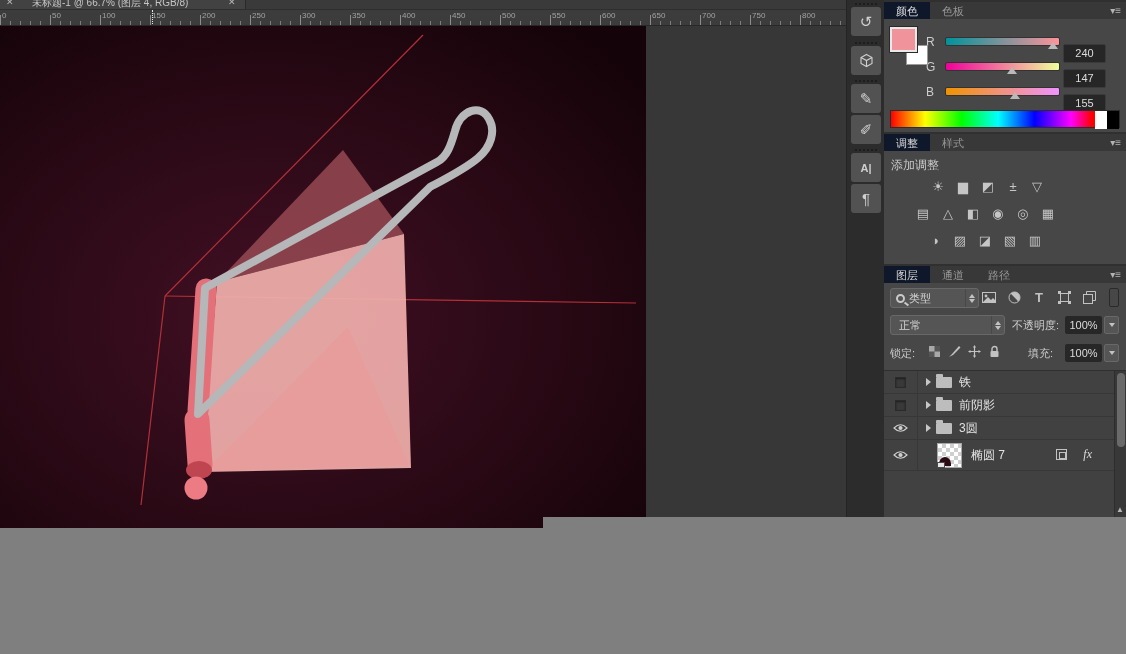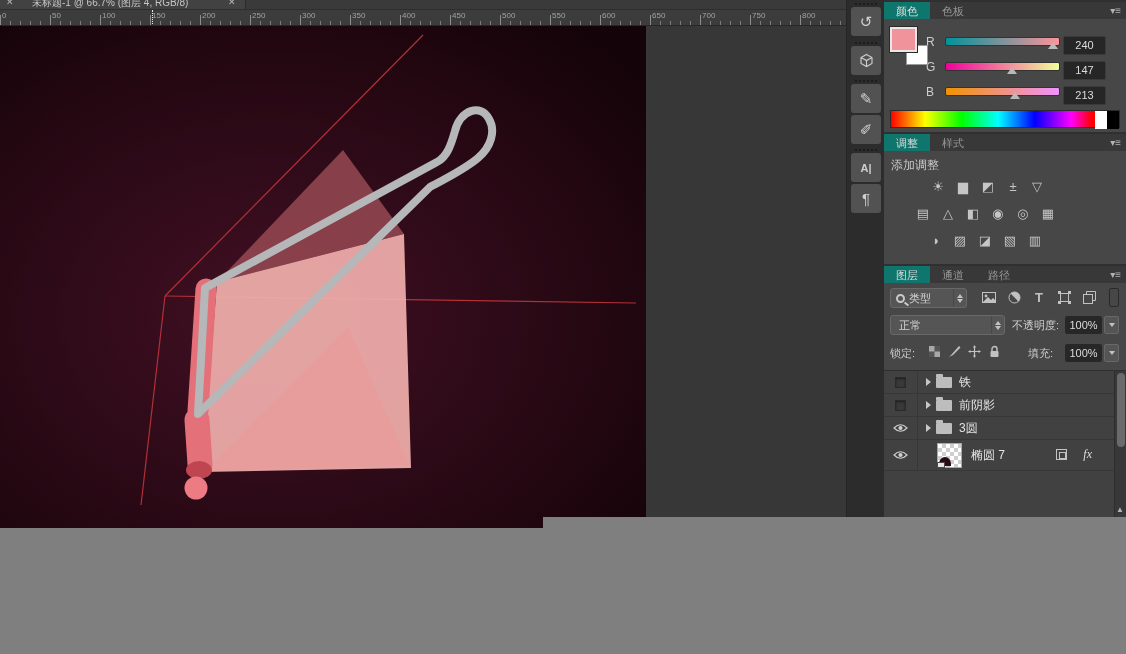--- a/index.html
+++ b/index.html
@@ -30,30 +30,30 @@
   .dock { position:absolute; left:846px; top:0; width:38px; height:517px; background:#2c2c2c; border-left:1px solid #242424; }
   .grip { position:absolute; left:8px; width:22px; height:0; border-top:2px dotted #1d1d1d; }
   .tile { position:absolute; left:4px; width:30px; height:29px; background:#525252; border-radius:3px;
           display:flex; align-items:center; justify-content:center; color:#cfcfcf; font-size:15px; cursor:pointer; }
   .tile .small { font-size:11px; font-weight:bold; letter-spacing:0; }
   
   .panels { position:absolute; left:884px; top:0; width:242px; height:517px; background:#303030; }
   .panel { position:absolute; left:0; width:242px; background:#474747; }
   .ptabs { position:relative; height:17px; background:#383838; display:flex; }
   .ptab { padding:2px 12px 0; font-size:11px; color:#979797; cursor:pointer; height:17px; }
-  .ptab.active { background:#0f766e; color:#d9d9d9; }
+  .ptab.active { background:#0f172a; color:#d9d9d9; }
   .pmenu { position:absolute; right:5px; top:3px; color:#b3b3b3; font-size:10px; cursor:pointer; }
   
   .swatch-fg { position:absolute; left:6px; top:25px; width:27px; height:25px; border:2px solid #e8e8e8; outline:1px solid #2a2a2a; z-index:2; cursor:pointer; }
   .swatch-bg { position:absolute; left:22px; top:43px; width:22px; height:20px; background:#fff; border:1px solid #9a9a9a; z-index:1; cursor:pointer; }
   .chan { position:absolute; left:0; width:242px; height:20px; }
   .chan .cl { position:absolute; left:42px; top:3px; color:#cccccc; font-size:12px; }
   .chan .track { position:absolute; left:61px; top:5px; width:115px; height:9px; border-radius:2px; border:1px solid #333; cursor:pointer; }
   .chan .handle { position:absolute; top:10px; width:0; height:0; border-left:5px solid transparent; border-right:5px solid transparent; border-bottom:7px solid #b9b9b9; cursor:pointer; }
-  .chan .val { position:absolute; left:179px; top:4px; width:43px; height:19px; background:#262626; border:1px solid #3a3a3a; border-radius:2px; color:#dcdcdc; font-size:11px; text-align:center; line-height:17px; cursor:text; }
+  .chan .val { position:absolute; left:179px; top:12px; width:43px; height:19px; background:#262626; border:1px solid #3a3a3a; border-radius:2px; color:#dcdcdc; font-size:11px; text-align:center; line-height:17px; cursor:text; }
   .spectrum { position:absolute; left:6px; top:108px; width:230px; height:18px; border:1px solid #2c2c2c; cursor:crosshair;
     background:linear-gradient(to right,#ff0000 0%,#ffff00 15%,#00ff00 31%,#00ffff 47%,#0000ff 63%,#ff00ff 79%,#ff0000 88%, #ff0000 88%); }
   .spec-white { position:absolute; right:12px; top:0; width:12px; height:18px; background:#fff; }
   .spec-black { position:absolute; right:0; top:0; width:12px; height:18px; background:#000; }
   
   .adj-hint { position:absolute; left:7px; top:23px; color:#c9c9c9; font-size:12px; }
   .adj-ico { position:absolute; width:20px; height:17px; display:flex; align-items:center; justify-content:center;
              color:#c6c6c6; font-size:13px; cursor:pointer; }
   
   .lrowbar { position:absolute; left:0; width:242px; }
@@ -219,21 +219,21 @@
       <div class="chan" style="top:55px">
         <span class="cl">G</span>
         <div class="track" style="background:linear-gradient(to right, rgb(240,0,155), rgb(240,255,155))"></div>
         <div class="handle" style="left:123px"></div>
         <div class="val">147</div>
       </div>
       <div class="chan" style="top:80px">
         <span class="cl">B</span>
         <div class="track" style="background:linear-gradient(to right, rgb(240,147,0), rgb(240,147,255))"></div>
         <div class="handle" style="left:126px"></div>
-        <div class="val">213</div>
+        <div class="val">155</div>
       </div>
       <div class="spectrum">
         <div class="spec-white"></div>
         <div class="spec-black"></div>
       </div>
     </div>
 
     <div class="panel" style="top:134px; height:130px;">
       <div class="ptabs">
         <span class="ptab active">调整</span>
@@ -264,21 +264,21 @@
 
     <div class="panel" style="top:266px; height:251px;">
       <div class="ptabs">
         <span class="ptab active">图层</span>
         <span class="ptab">通道</span>
         <span class="ptab">路径</span>
         <span class="pmenu">▾≡</span>
       </div>
 
       <div class="lrowbar" style="top:21px; height:22px;">
-        <div class="select" style="left:6px; top:1px; width:77px;text-align:center;">
+        <div class="select" style="left:6px; top:1px; width:89px;text-align:center;">
           <span class="lens"></span>
           <span>类型</span>
           <span class="stepper">
               <span class="tri-up"></span>
               <span class="tri-dn"></span>
             </span>
         </div>
         <span class="ficon" style="left:95px">
           <svg width="14" height="11" viewBox="0 0 14 11">
               <rect x="0.5" y="0.5" width="13" height="10" fill="none" stroke="#c2c2c2"></rect>

